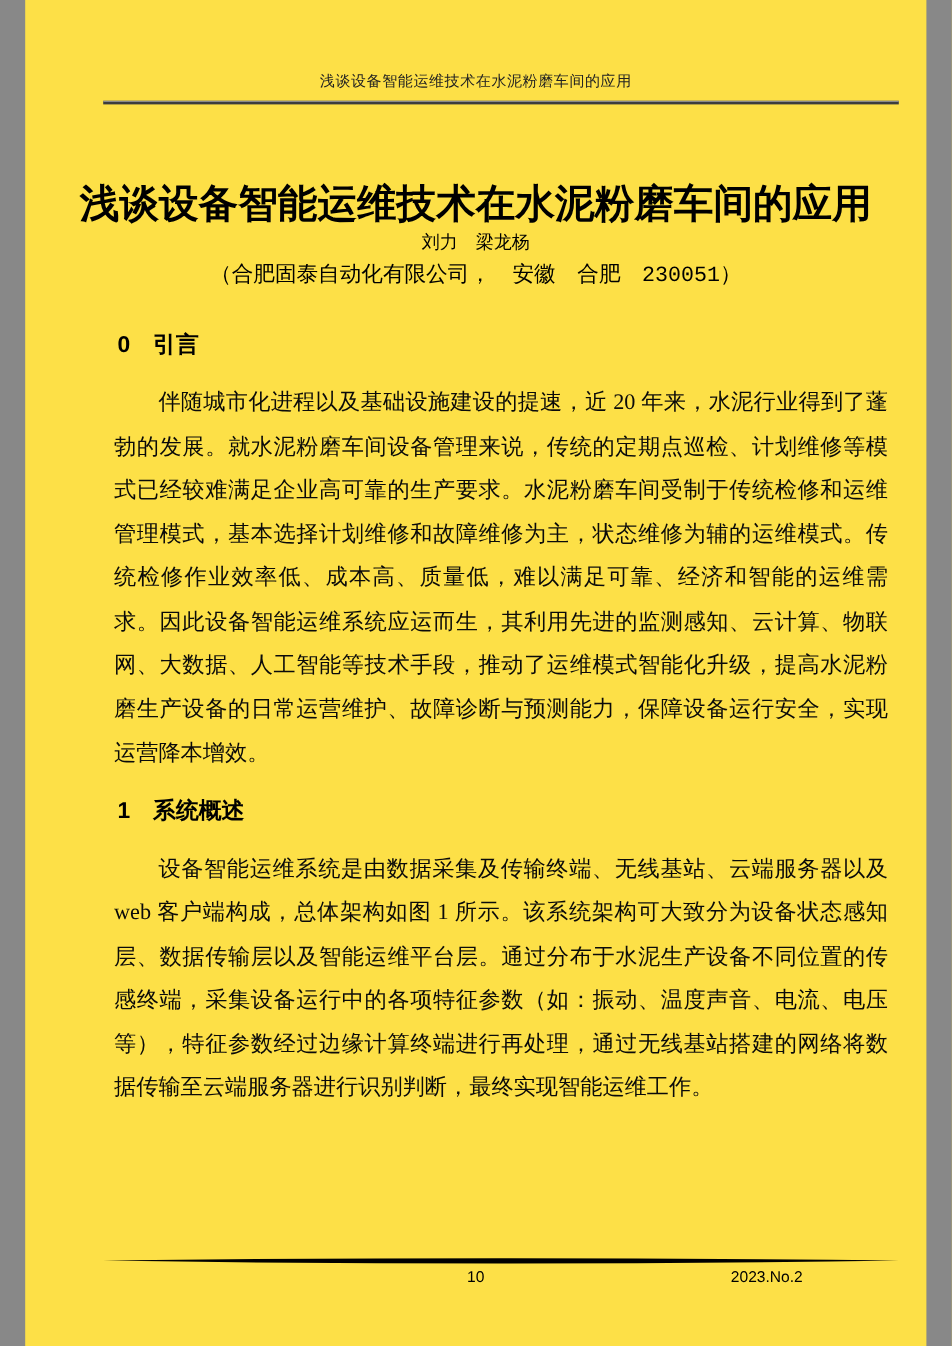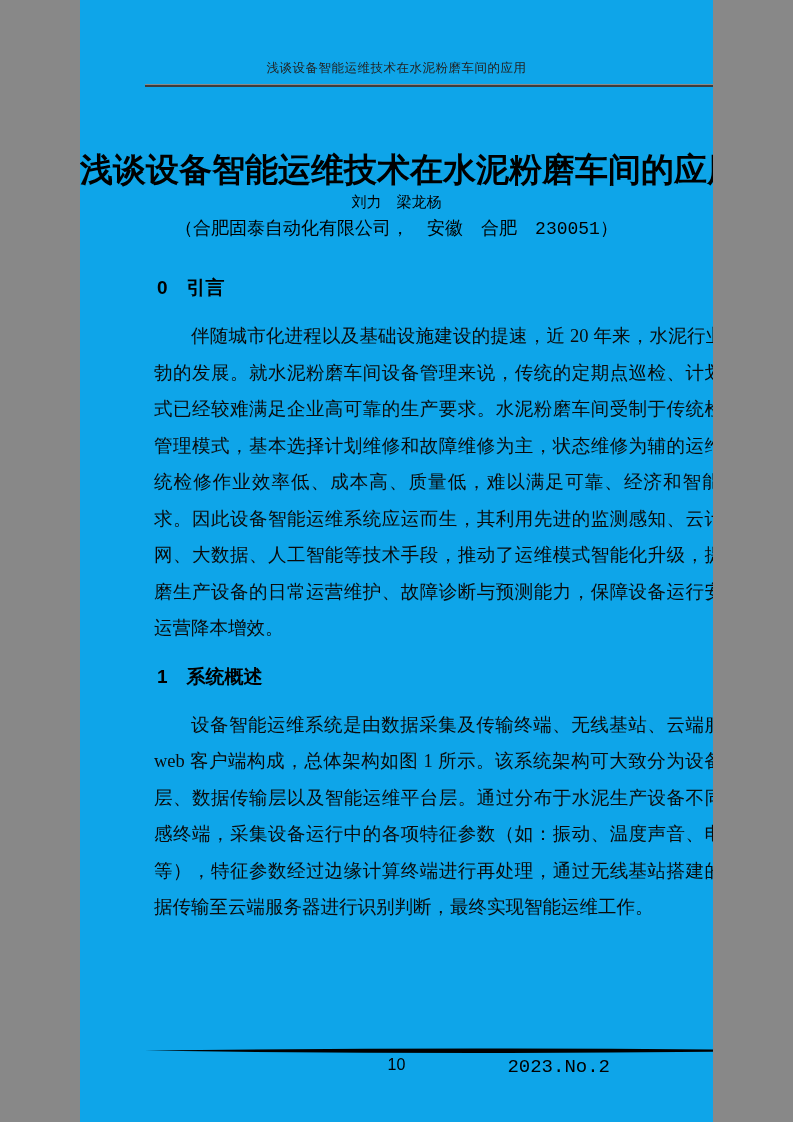--- a/index.html
+++ b/index.html
@@ -1,21 +1,21 @@
 <!DOCTYPE html>
 <html><head>
 <meta charset="utf-8">
 <style>
   html, body { margin: 0; padding: 0; background: #888; }
   .page {
     position: relative;
-    width: 633px;
+    width: 751px;
     height: 1122px;
     margin: 0 auto;
-    background: #0ea5e9;
+    background: #fde047;
     color: #111;
     font-family: "Liberation Serif", "DejaVu Serif", serif;
     overflow: hidden;
   }
   .running-header {
     position: absolute;
     top: 60px; left: 0; width: 100%;
     text-align: center;
     font-size: 12.5px;
     color: #222;
@@ -79,28 +79,28 @@
     position: absolute;
     top: 1046px; left: 65px;
     width: 663px; height: 10px;
     display: block;
   }
   .footer-page-number {
     position: absolute;
     top: 1056px; left: 0; width: 100%;
     text-align: center;
     font-family: "Liberation Sans", "DejaVu Sans", sans-serif;
-    font-size: 16px;
+    font-size: 13px;
     color: #000;
   }
   .footer-issue {
     position: absolute;
     top: 1056px; right: 103px;
-    font-family: Liberation Mono, monospace;
-    font-size: 19px;
+    font-family: Liberation Sans, sans-serif;
+    font-size: 13px;
     color: #000;
   }
 </style>
 </head>
 <body>
 
 <div class="page">
 
   <div class="running-header">浅谈设备智能运维技术在水泥粉磨车间的应用</div>
 

